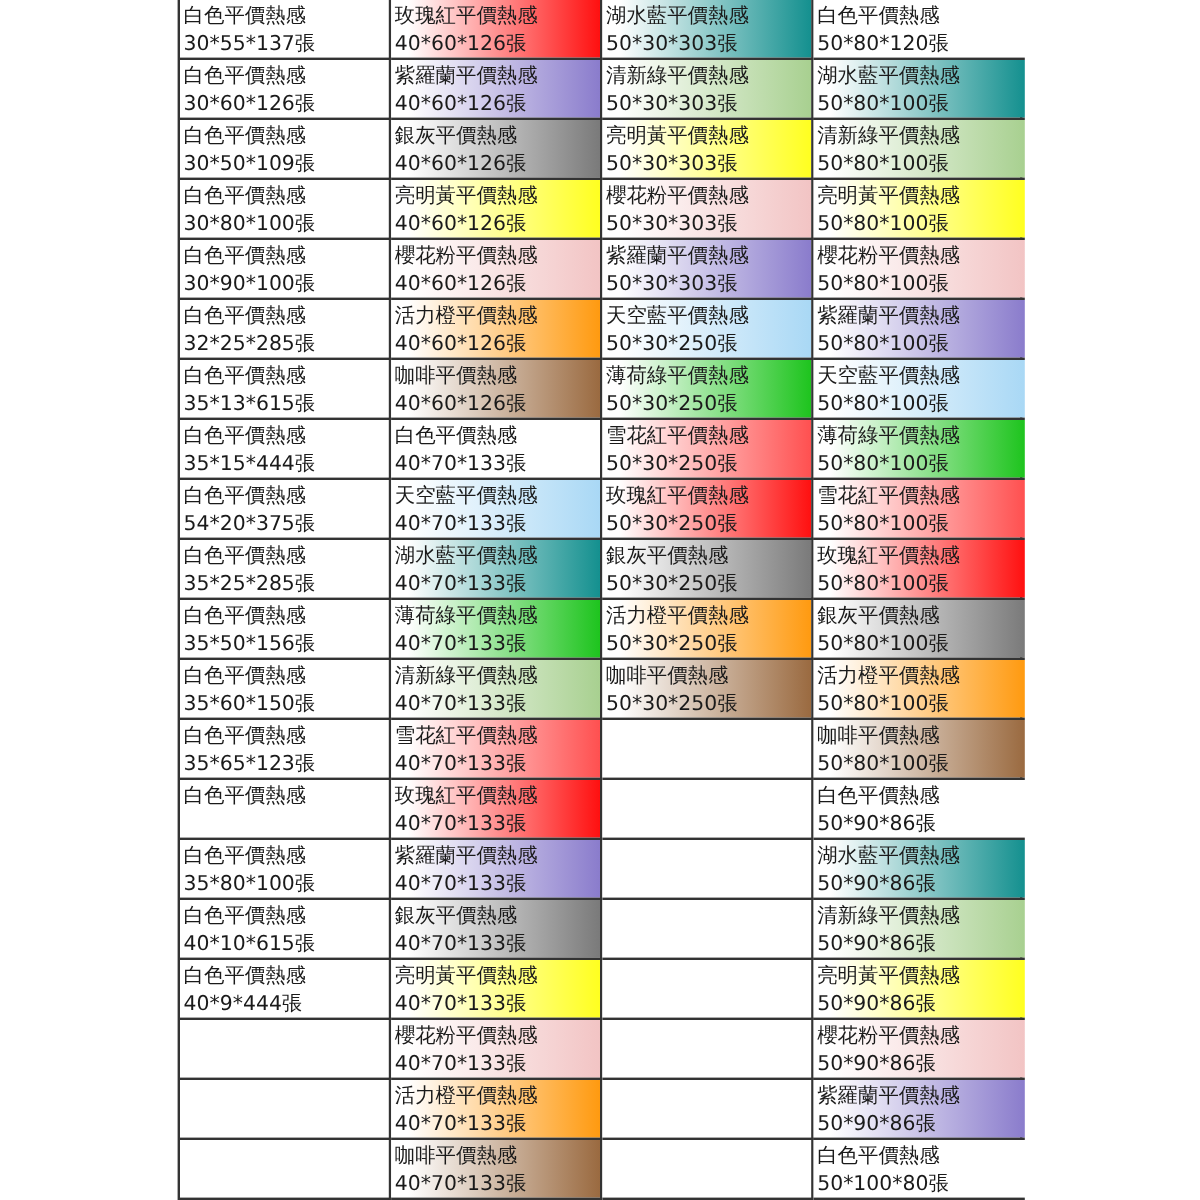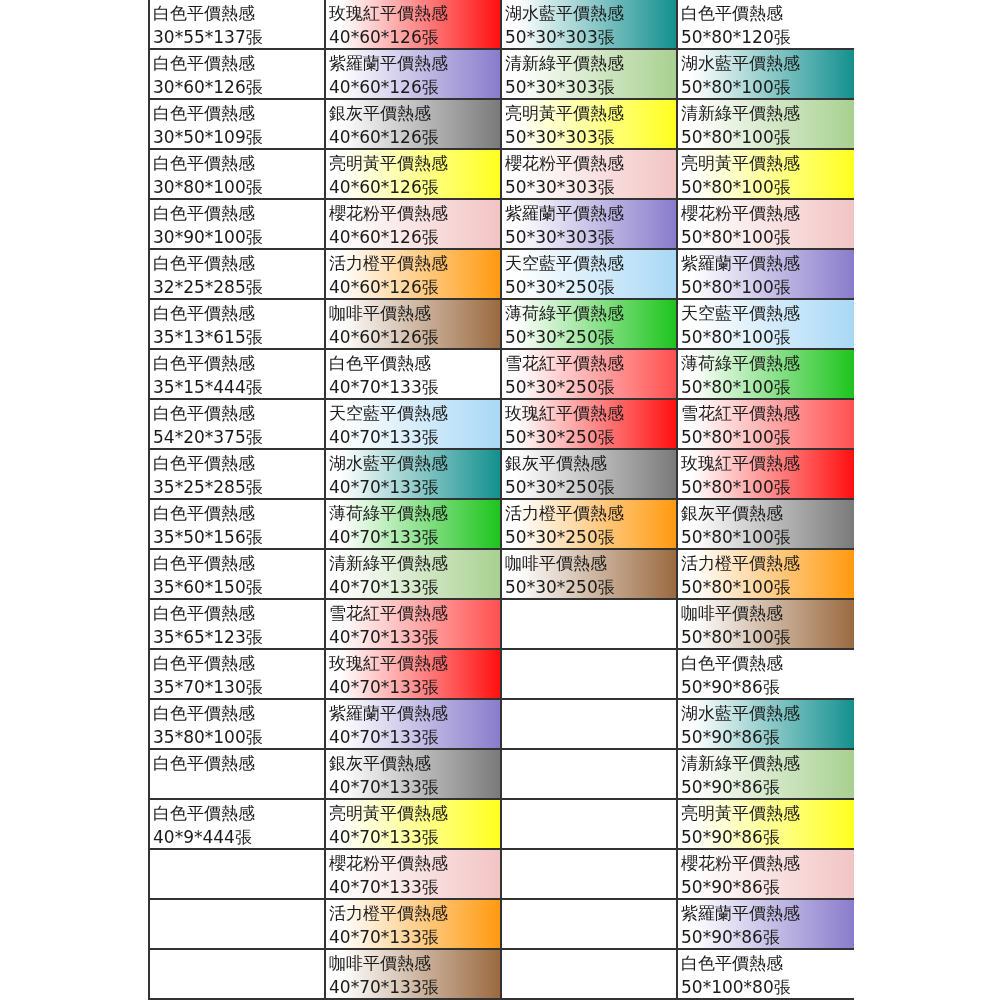--- a/index.html
+++ b/index.html
@@ -226,21 +226,20 @@
     <div class="cell" style="background: rgb(255, 255, 255);">
       <span class="name"></span>
       <span class="spec"></span>
     </div>
     <div class="cell" style="background: linear-gradient(to right, rgb(255, 255, 255) 0%, rgb(255, 255, 255) 8%, rgb(154, 106, 64) 100%);">
       <span class="name">咖啡平價熱感</span>
       <span class="spec">50*80*100張</span>
     </div>
     <div class="cell" style="background: rgb(255, 255, 255);">
       <span class="name">白色平價熱感</span>
-      <span class="spec">35*70*130張</span>
     </div>
     <div class="cell" style="background: linear-gradient(to right, rgb(255, 255, 255) 0%, rgb(255, 255, 255) 8%, rgb(255, 16, 16) 100%);">
       <span class="name">玫瑰紅平價熱感</span>
       <span class="spec">40*70*133張</span>
     </div>
     <div class="cell" style="background: rgb(255, 255, 255);">
       <span class="name"></span>
       <span class="spec"></span>
     </div>
     <div class="cell" style="background: rgb(255, 255, 255);">
@@ -258,20 +257,21 @@
     <div class="cell" style="background: rgb(255, 255, 255);">
       <span class="name"></span>
       <span class="spec"></span>
     </div>
     <div class="cell" style="background: linear-gradient(to right, rgb(255, 255, 255) 0%, rgb(255, 255, 255) 8%, rgb(20, 144, 143) 100%);">
       <span class="name">湖水藍平價熱感</span>
       <span class="spec">50*90*86張</span>
     </div>
     <div class="cell" style="background: rgb(255, 255, 255);">
       <span class="name">白色平價熱感</span>
+      <span class="spec">40*10*615張</span>
     </div>
     <div class="cell" style="background: linear-gradient(to right, rgb(255, 255, 255) 0%, rgb(255, 255, 255) 8%, rgb(122, 122, 122) 100%);">
       <span class="name">銀灰平價熱感</span>
       <span class="spec">40*70*133張</span>
     </div>
     <div class="cell" style="background: rgb(255, 255, 255);">
       <span class="name"></span>
       <span class="spec"></span>
     </div>
     <div class="cell" style="background: linear-gradient(to right, rgb(255, 255, 255) 0%, rgb(255, 255, 255) 8%, rgb(168, 208, 144) 100%);">

